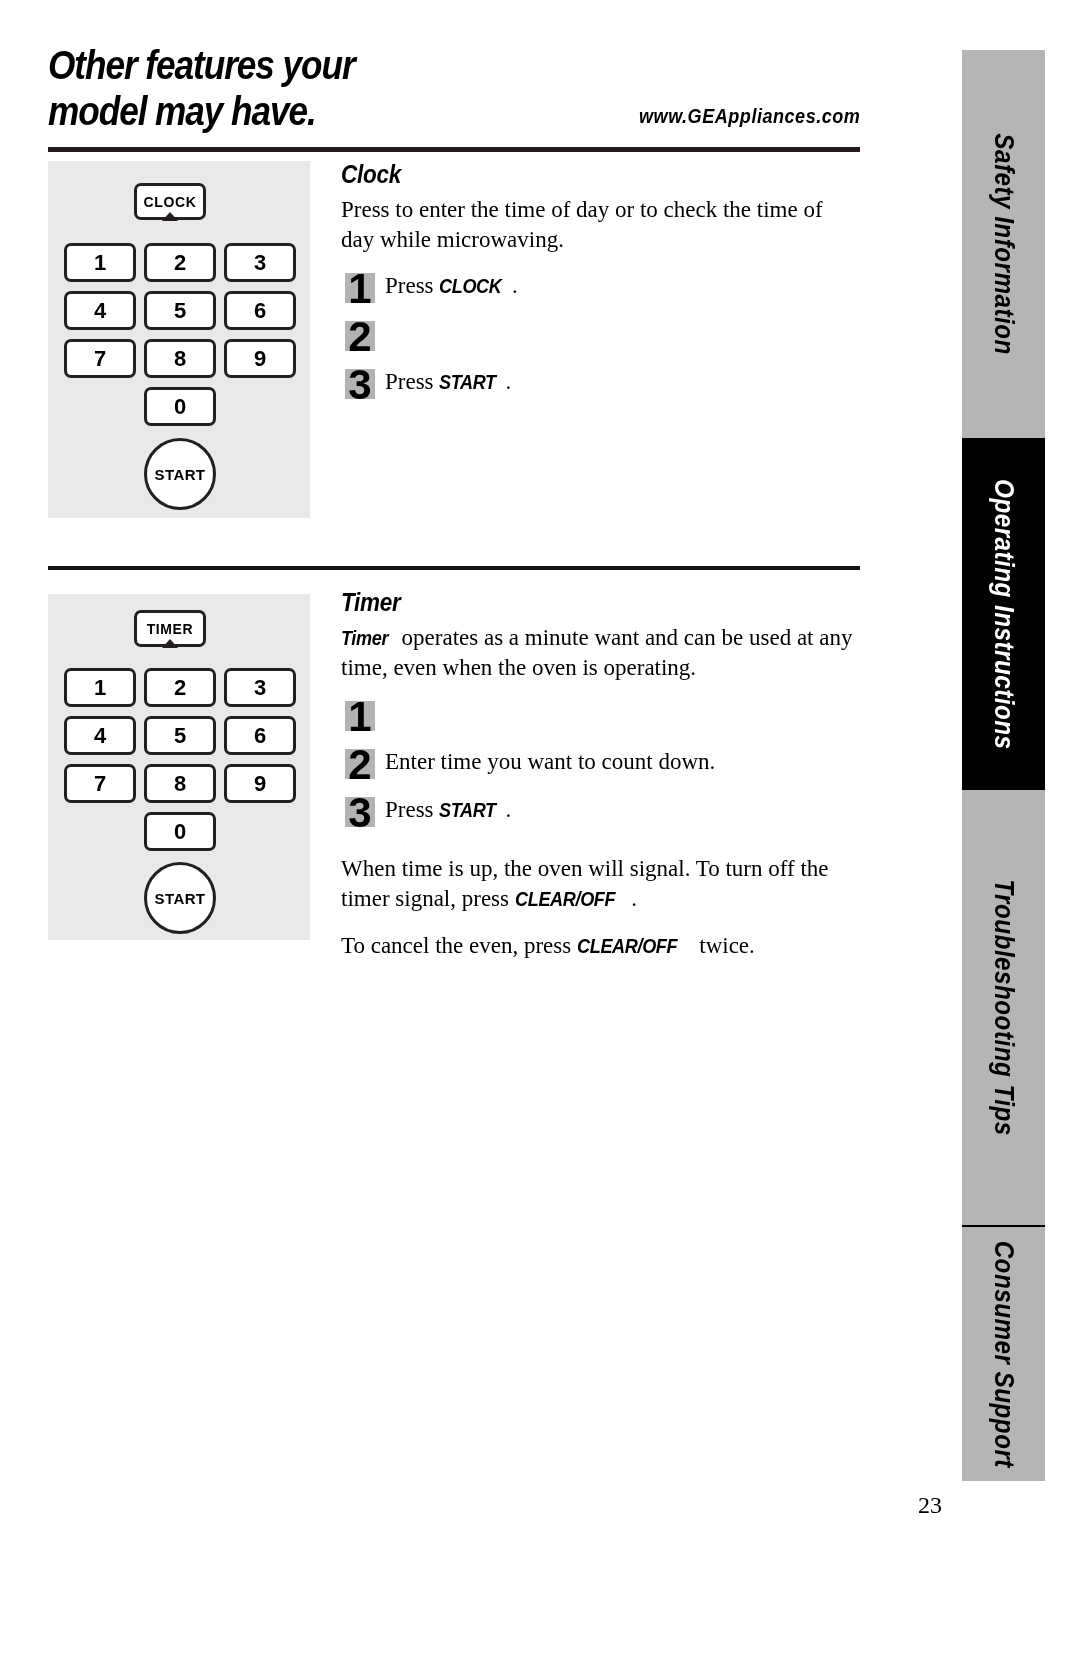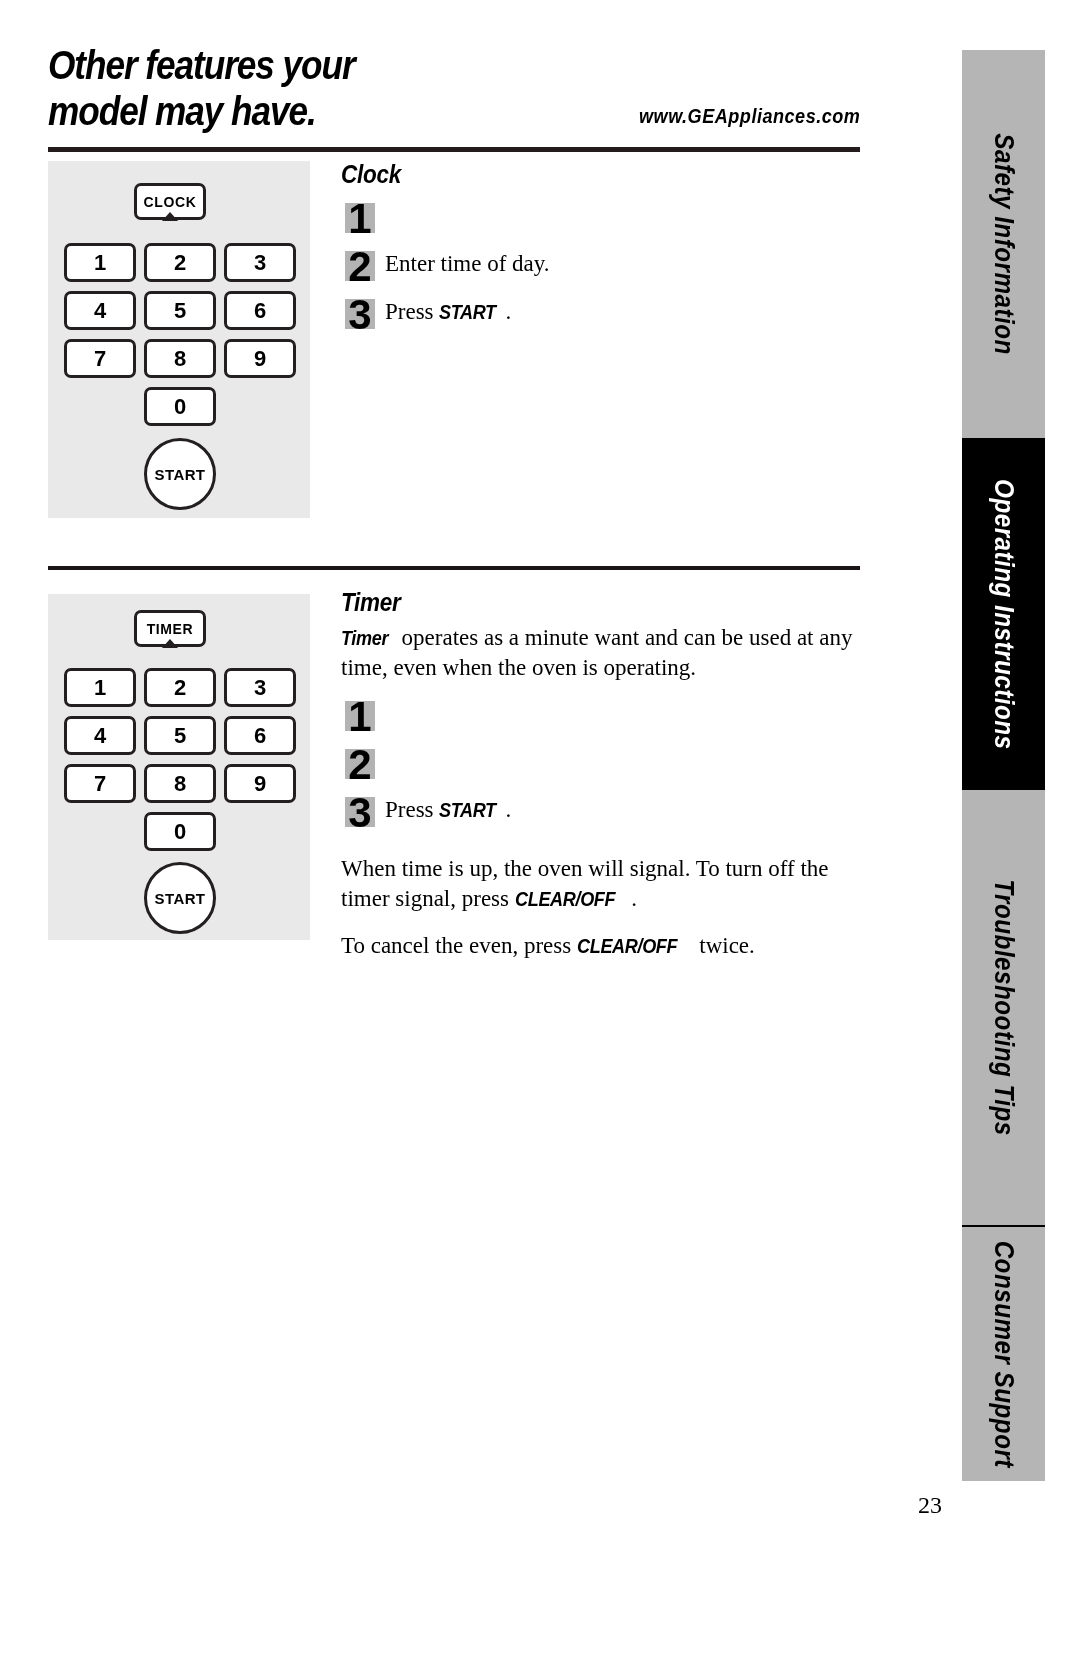--- a/index.html
+++ b/index.html
@@ -300,31 +300,32 @@
       <div class="num-key col-1 row-3">7</div>
       <div class="num-key col-2 row-3">8</div>
       <div class="num-key col-3 row-3">9</div>
       <div class="num-key col-2 row-4">0</div>
     </div>
     <div class="start-key" id="start-clock">START</div>
   </div>
 
   <div class="content-col" id="content-clock">
     <div class="section-heading">Clock</div>
+    <p class="body-para">Press to enter the time of day or to check the time of day while microwaving.</p>
     <div class="steps">
       <div class="step">
         <div class="step-num">
             <span>1</span>
           </div>
+        <div class="step-text"><span>Press </span><span class="cond-italic">CLOCK</span><span>.</span></div>
       </div>
       <div class="step">
         <div class="step-num">
             <span>2</span>
           </div>
-        <div class="step-text"><span>Enter time of day.</span><span class="cond-italic"></span><span></span></div>
       </div>
       <div class="step">
         <div class="step-num">
             <span>3</span>
           </div>
         <div class="step-text"><span>Press </span><span class="cond-italic">START</span><span>.</span></div>
       </div>
     </div>
   </div>
 
@@ -356,20 +357,21 @@
     <div class="steps">
       <div class="step">
         <div class="step-num">
             <span>1</span>
           </div>
       </div>
       <div class="step">
         <div class="step-num">
             <span>2</span>
           </div>
+        <div class="step-text"><span>Enter time you want to count down.</span><span class="cond-italic"></span><span></span></div>
       </div>
       <div class="step">
         <div class="step-num">
             <span>3</span>
           </div>
         <div class="step-text"><span>Press </span><span class="cond-italic">START</span><span>.</span></div>
       </div>
     </div>
     <p class="body-para tail-para"><span>When time is up, the oven will signal. To turn off the timer signal, press </span><span class="cond-italic">CLEAR/OFF</span><span>.</span></p>
     <p class="body-para tail-para"><span>To cancel the even, press </span><span class="cond-italic">CLEAR/OFF</span><span> twice.</span></p>

